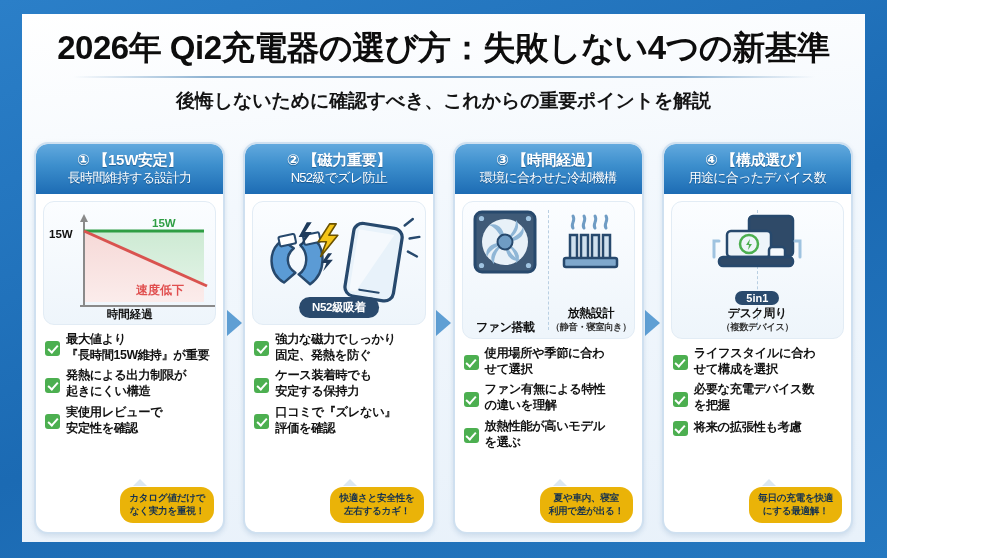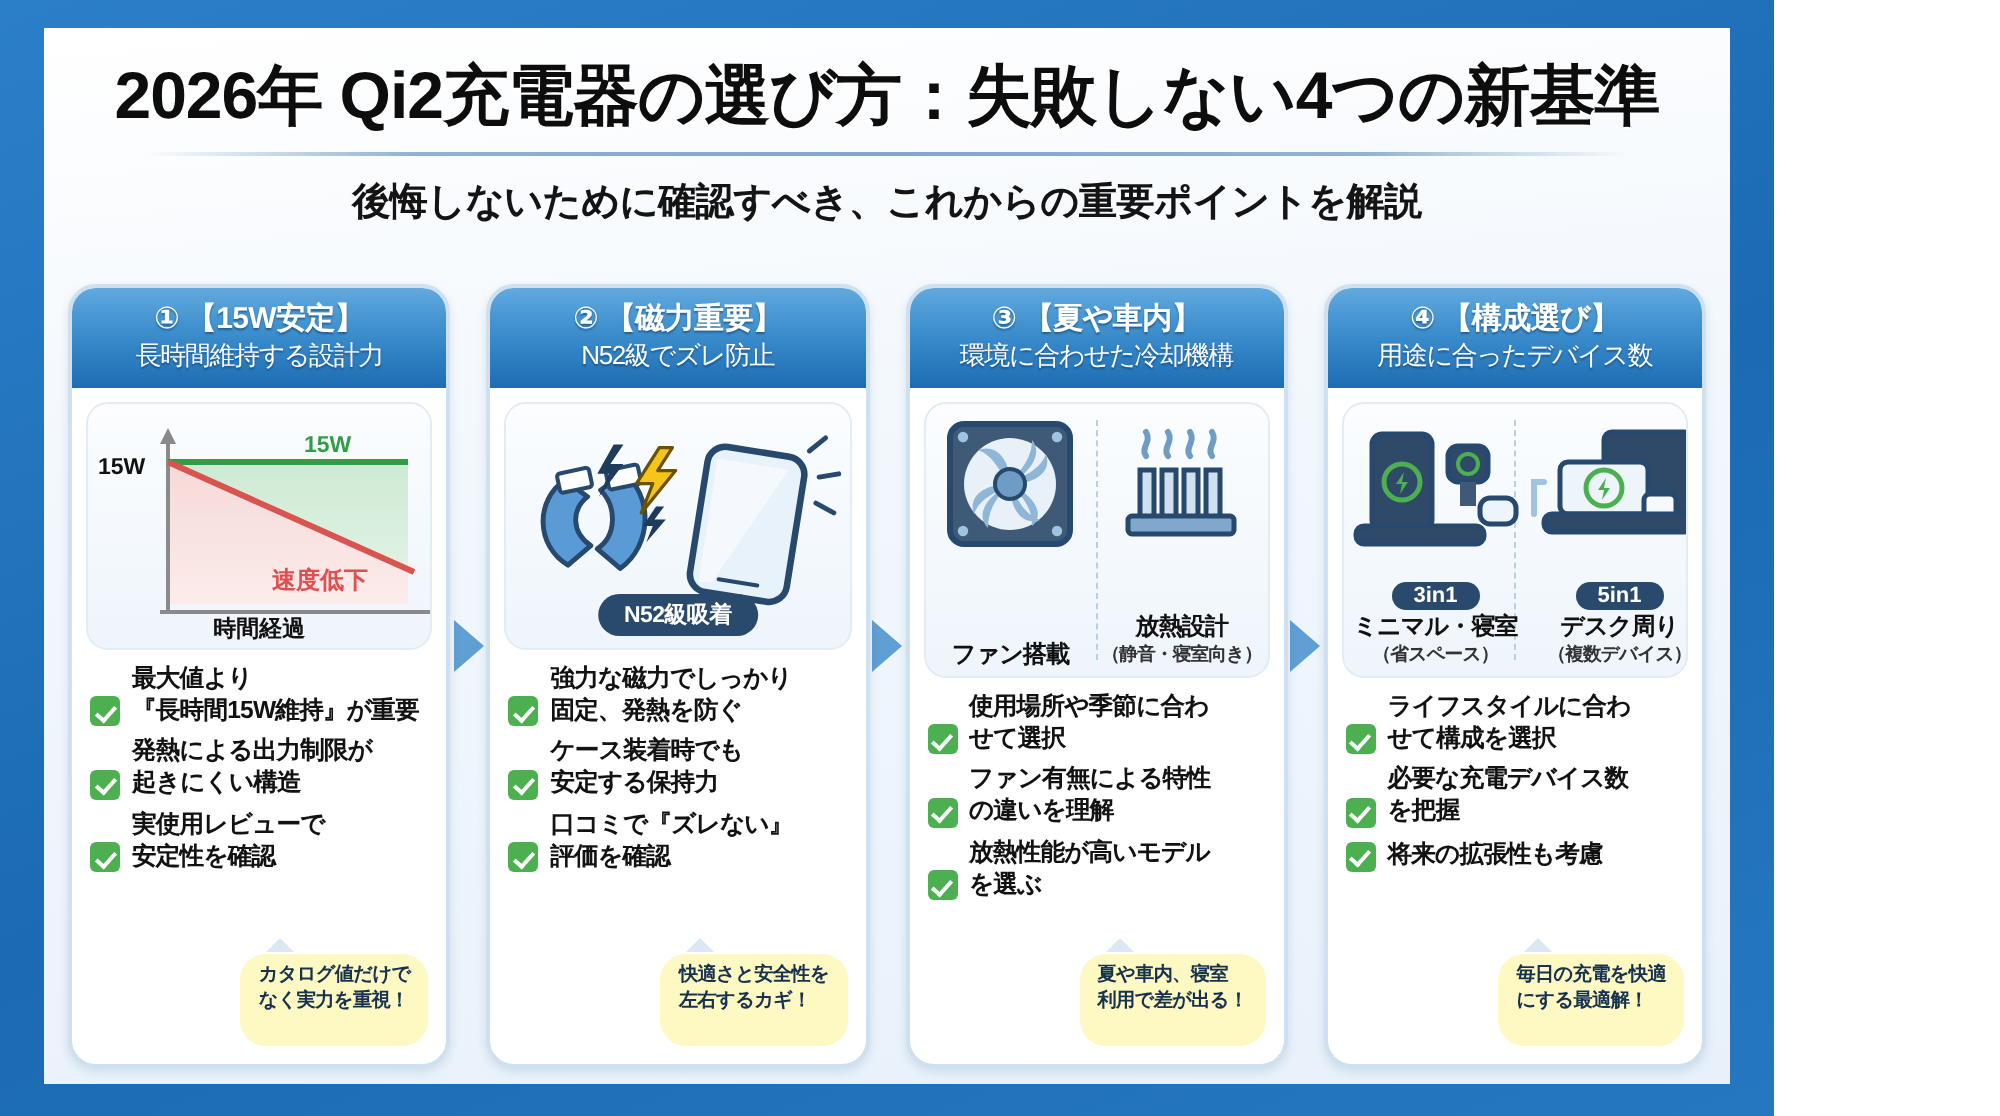--- a/index.html
+++ b/index.html
@@ -75,43 +75,44 @@
     border-radius: 11px;
     height: 124px;
     position: relative;
     overflow: hidden;
     flex: none;
   }
   .visual.tall { height: 138px; }
 
   
   .bullets { margin-top: 7px; padding-left: 2px; }
-  .bullet { display: flex; align-items: flex-end; margin-bottom: 5px; }
+  .bullet { display: flex; align-items: center; margin-bottom: 5px; }
   .chk {
     flex: none; width: 15px; height: 15px; margin-right: 6px; margin-top: 2px;
     background: #4caf50; border-radius: 3px;
     position: relative;
   }
   .chk::after {
     content: ""; position: absolute;
     left: 4.6px; top: 2.1px; width: 4px; height: 8px;
     border: solid #fff; border-width: 0 2px 2px 0;
     transform: rotate(42deg);
   }
   .btxt { font-size: 12.3px; font-weight: 700; color: #121212; line-height: 1.28; letter-spacing: -0.4px; }
 
   
   .bubble {
     align-self: flex-end;
     position: relative;
     margin: auto 2px 5px auto;
-    background: #fef9c3;
+    background: #eab308;
     border-radius: 13px;
-    padding: 5px 9px 16px;
+    padding: 5px 9px 6px;
     max-width: 132px;
+    text-align: center;
   }
   .bubble::before {
     content: ""; position: absolute; top: -8px; left: 13px;
     border: 7px solid transparent;
     border-bottom-color: #dbe7f1; border-top: 0;
   }
   .bubble span { font-size: 9.6px; font-weight: 700; color: #16324e; line-height: 1.3; letter-spacing: -0.3px; display:block;}
 
   
   .arrow {
@@ -305,21 +306,21 @@
             </div>
         </div>
       </div>
 
       <div class="arrow">
           <i></i>
         </div>
 
       <div class="card">
         <div class="card-head">
-          <div class="hl1">③ 【夏や車内】</div>
+          <div class="hl1">③ 【時間経過】</div>
           <div class="hl2">環境に合わせた冷却機構</div>
         </div>
         <div class="card-body">
           <div class="visual tall">
             <div class="twoup">
               <div class="twoup-sep"></div>
               <div class="twoup-col">
                 <div class="tu-icon">
                   <svg width="68" height="68" viewBox="0 0 68 68">
                     <rect x="4" y="4" width="60" height="60" rx="7" fill="#3f5a77" stroke="#27496d" stroke-width="3"></rect>
@@ -402,39 +403,20 @@
           <div class="hl1">④ 【構成選び】</div>
           <div class="hl2">用途に合ったデバイス数</div>
         </div>
         <div class="card-body">
           <div class="visual tall">
             <div class="twoup">
               <div class="twoup-sep"></div>
               <div class="twoup-col">
                 <div class="tu-icon push">
                   <svg width="92" height="66" viewBox="0 0 92 66">
-                    <rect x="14" y="6" width="30" height="48" rx="5" fill="#2f4a68" stroke="#27496d" stroke-width="2.5"></rect>
-                    <circle cx="29" cy="30" r="9" fill="none" stroke="#4caf50" stroke-width="2.5"></circle>
-                    <path d="M30,25 l-4,6 h3 l-1,5 4,-6 h-3 z" fill="#4caf50"></path>
-                    <rect x="52" y="12" width="20" height="18" rx="5" fill="#2f4a68" stroke="#27496d" stroke-width="2.5"></rect>
-                    <circle cx="62" cy="21" r="5" fill="none" stroke="#4caf50" stroke-width="2"></circle>
-                    <rect x="58" y="30" width="8" height="12" fill="#3f5a77"></rect>
-                    <rect x="68" y="38" width="18" height="13" rx="5" fill="#eef5fa" stroke="#27496d" stroke-width="2.5"></rect>
-                    <rect x="6" y="52" width="64" height="9" rx="4" fill="#2f4a68" stroke="#27496d" stroke-width="2.5"></rect>
-                  </svg>
-                </div>
-                <div class="tu-cap">
-                  <div class="badge">3in1</div>
-                  <div class="tu-name">ミニマル・寝室</div>
-                  <div class="tu-sub">（省スペース）</div>
-                </div>
-              </div>
-              <div class="twoup-col">
-                <div class="tu-icon push">
-                  <svg width="92" height="66" viewBox="0 0 92 66">
                     <rect x="38" y="5" width="44" height="40" rx="4" fill="#2f4a68" stroke="#27496d" stroke-width="2.5"></rect>
                     <rect x="16" y="20" width="44" height="26" rx="4" fill="#eef5fa" stroke="#27496d" stroke-width="2.5"></rect>
                     <circle cx="38" cy="33" r="9" fill="none" stroke="#4caf50" stroke-width="2.5"></circle>
                     <path d="M39,28 l-4,6 h3 l-1,5 4,-6 h-3 z" fill="#4caf50"></path>
                     <rect x="58" y="36" width="16" height="12" rx="3" fill="#f5f9fc" stroke="#27496d" stroke-width="2.5"></rect>
                     <rect x="8" y="46" width="74" height="9" rx="4" fill="#2f4a68" stroke="#27496d" stroke-width="2.5"></rect>
                     <path d="M8,30 h-5 v16" fill="none" stroke="#9fc3e0" stroke-width="3" stroke-linecap="round"></path>
                     <path d="M84,30 h5 v16" fill="none" stroke="#9fc3e0" stroke-width="3" stroke-linecap="round"></path>
                   </svg>
                 </div>

